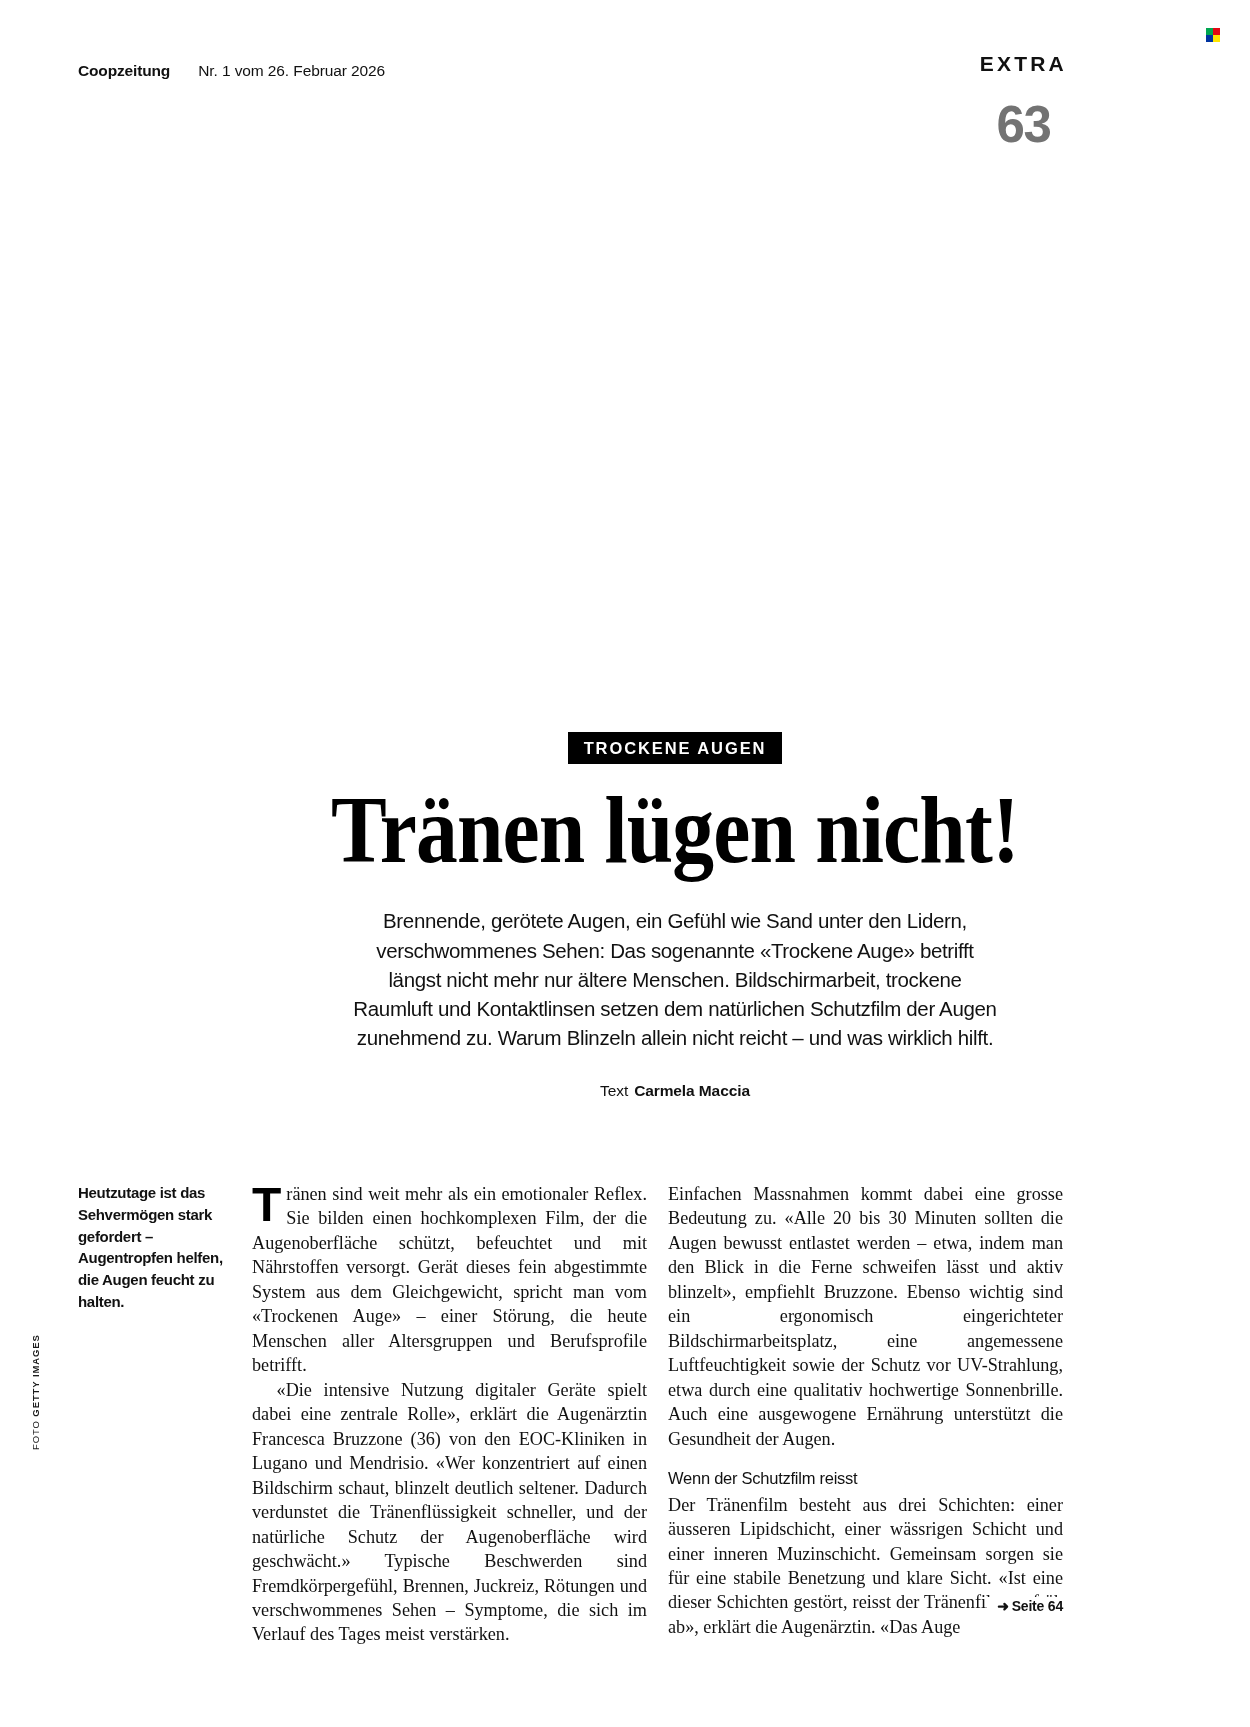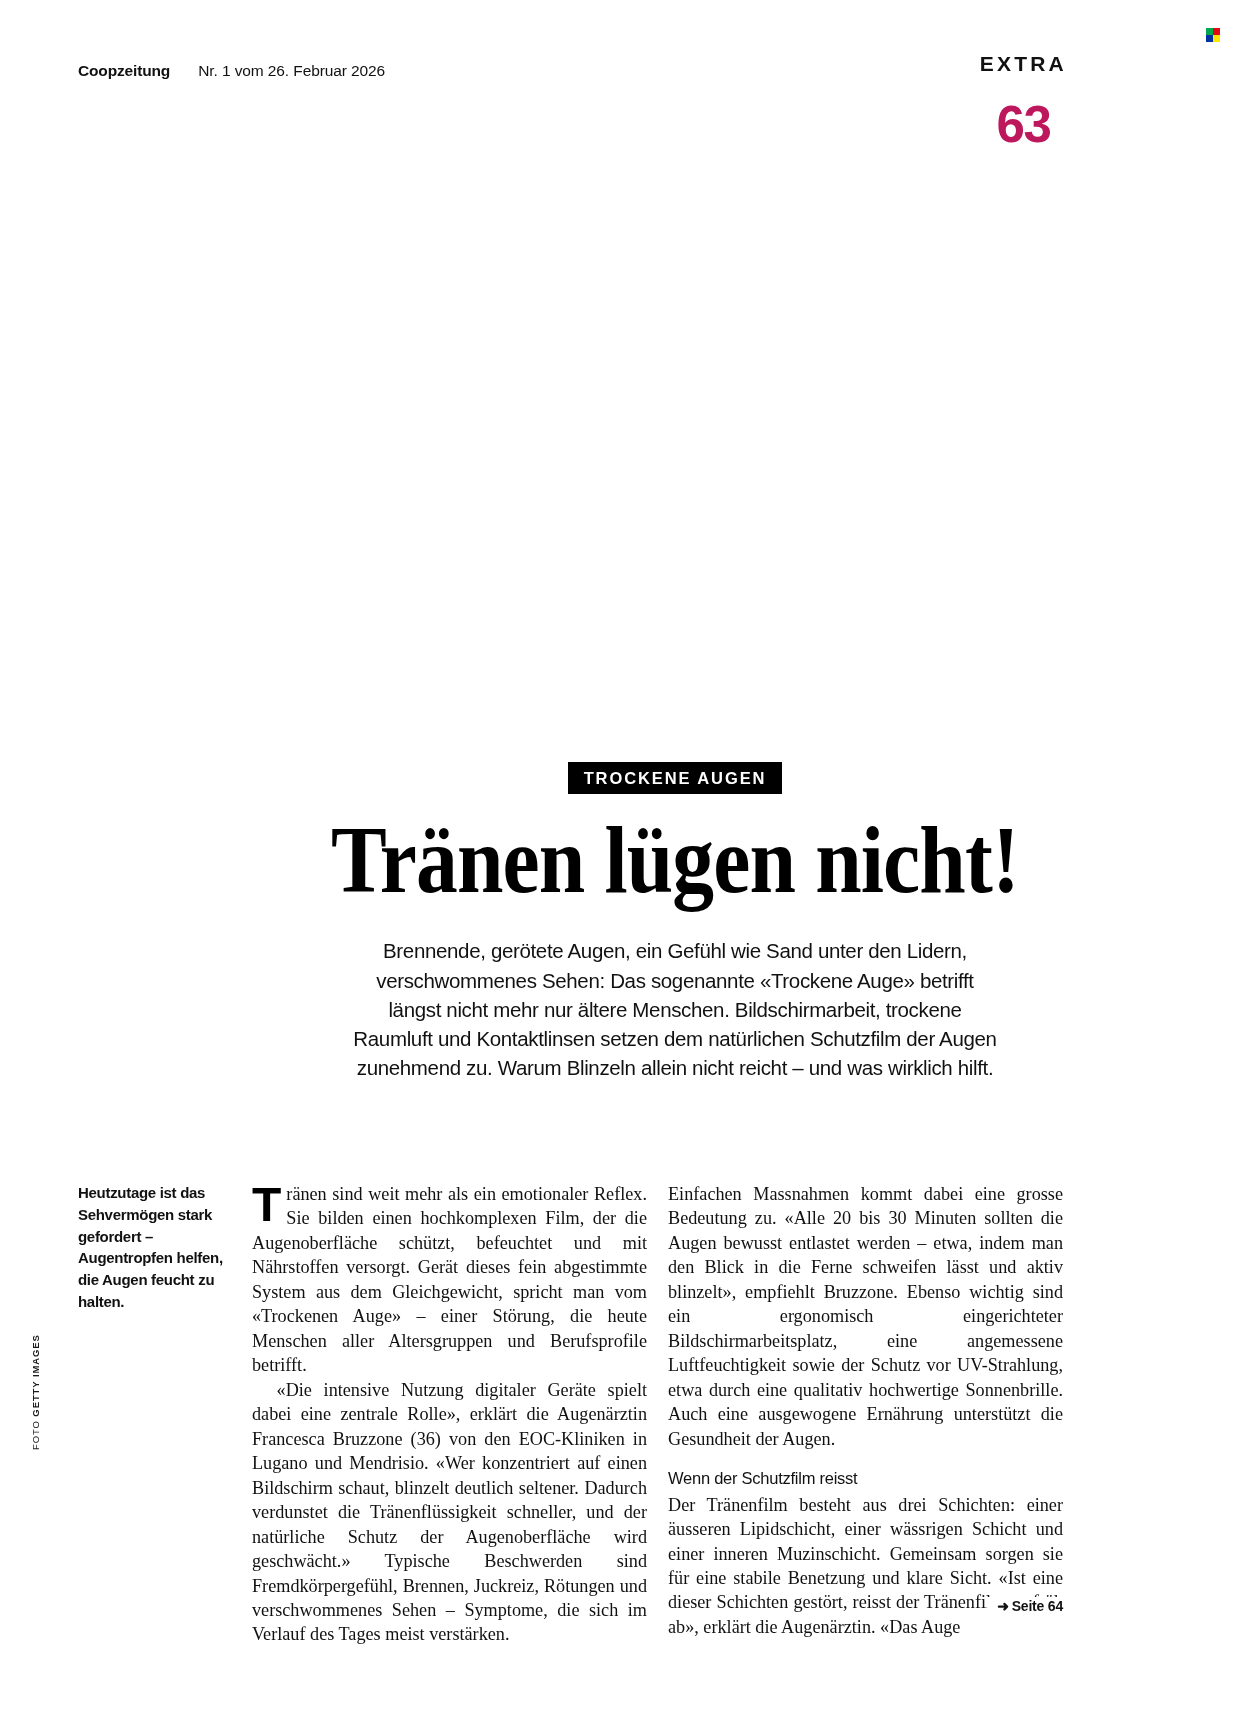--- a/index.html
+++ b/index.html
@@ -61,21 +61,21 @@
     font-weight: 700;
     font-size: 21px;
     letter-spacing: 3.2px;
     color: #111111;
   }
   .folio-number {
     font-weight: 700;
     font-size: 51px;
     line-height: 0.9;
     letter-spacing: -1.5px;
-    color: #be185d;
+    color: #737373;
     text-align: center;
   }
 
   
   .reg-mark {
     position: absolute;
     left: 1206px;
     top: 28px;
     width: 14px;
     height: 14px;
@@ -100,21 +100,21 @@
   }
   .photo-credit .pc-label {
     font-weight: 400;
     letter-spacing: 0.9px;
   }
 
   
   .headline-block {
     position: absolute;
     left: 250px;
-    top: 762px;
+    top: 732px;
     width: 850px;
     text-align: center;
   }
   .kicker {
     display: inline-block;
     background: #000000;
     color: #ffffff;
     font-weight: 700;
     font-size: 16.5px;
     letter-spacing: 1.9px;
@@ -247,20 +247,23 @@
 
   <div class="photo-credit">
     <span class="pc-label">FOTO</span>
     <span>GETTY IMAGES</span>
   </div>
 
   <div class="headline-block">
     <div class="kicker">TROCKENE AUGEN</div>
     <h1 class="headline">Tränen lügen nicht!</h1>
     <p class="lead">Brennende, gerötete Augen, ein Gefühl wie Sand unter den Lidern, verschwommenes Sehen: Das sogenannte «Trockene Auge» betrifft längst nicht mehr nur ältere Menschen. Bildschirmarbeit, trockene Raumluft und Kontaktlinsen setzen dem natürlichen Schutzfilm der Augen zunehmend zu. Warum Blinzeln allein nicht reicht – und was wirklich hilft.</p>
+    <div class="byline">
+      <span class="by-label">Text</span><span class="by-name">Carmela Maccia</span>
+    </div>
   </div>
 
   <div class="caption-col">Heutzutage ist das Sehvermögen stark gefordert – Augentropfen helfen, die Augen feucht zu halten.</div>
 
   <div class="col col-left">
     <p class="dropcap-para"><span class="dropcap">T</span><span>ränen sind weit mehr als ein emotionaler Reflex. Sie bilden einen hochkomplexen Film, der die Augenoberfläche schützt, befeuchtet und mit Nährstoffen versorgt. Gerät dieses fein abgestimmte System aus dem Gleichgewicht, spricht man vom «Trockenen Auge» – einer Störung, die heute Menschen aller Altersgruppen und Berufsprofile betrifft.</span></p>
     <p>«Die intensive Nutzung digitaler Geräte spielt dabei eine zentrale Rolle», erklärt die Augenärztin Francesca Bruzzone (36) von den EOC-Kliniken in Lugano und Mendrisio. «Wer konzentriert auf einen Bildschirm schaut, blinzelt deutlich seltener. Dadurch verdunstet die Tränenflüssigkeit schneller, und der natürliche Schutz der Augenoberfläche wird geschwächt.» Typische Beschwerden sind Fremdkörpergefühl, Brennen, Juckreiz, Rötungen und verschwommenes Sehen – Symptome, die sich im Verlauf des Tages meist verstärken.</p>
   </div>
 
   <div class="col col-right">

